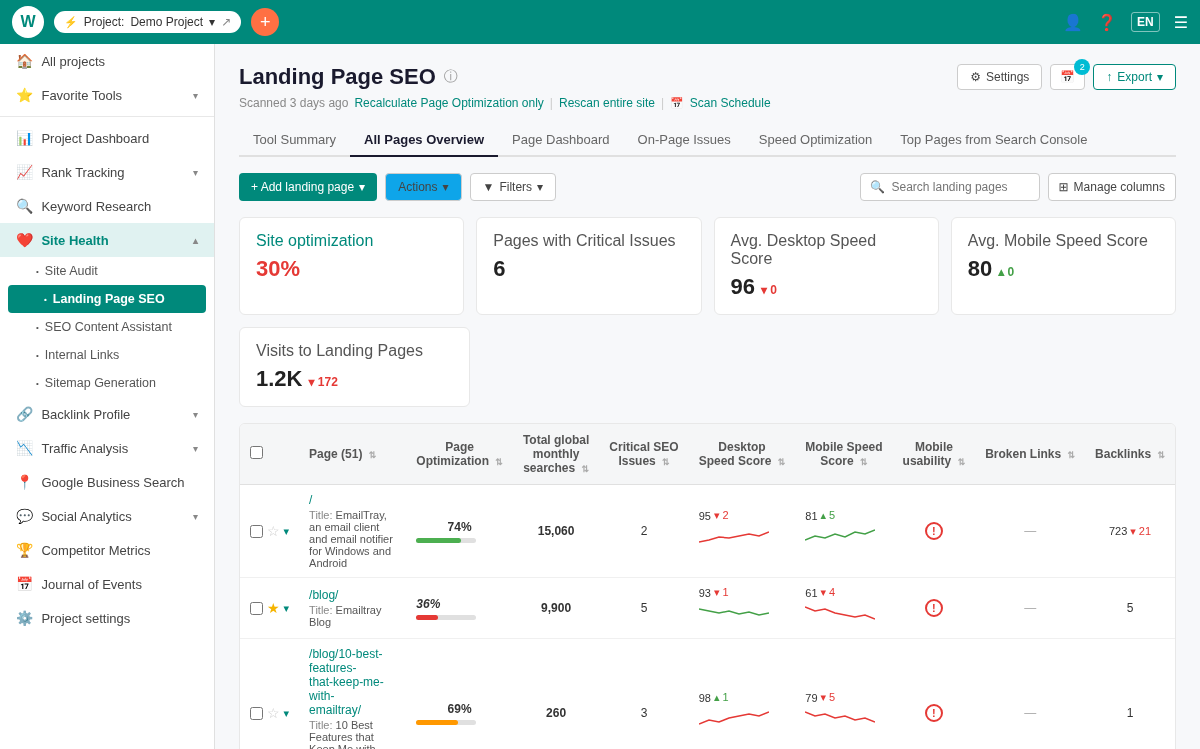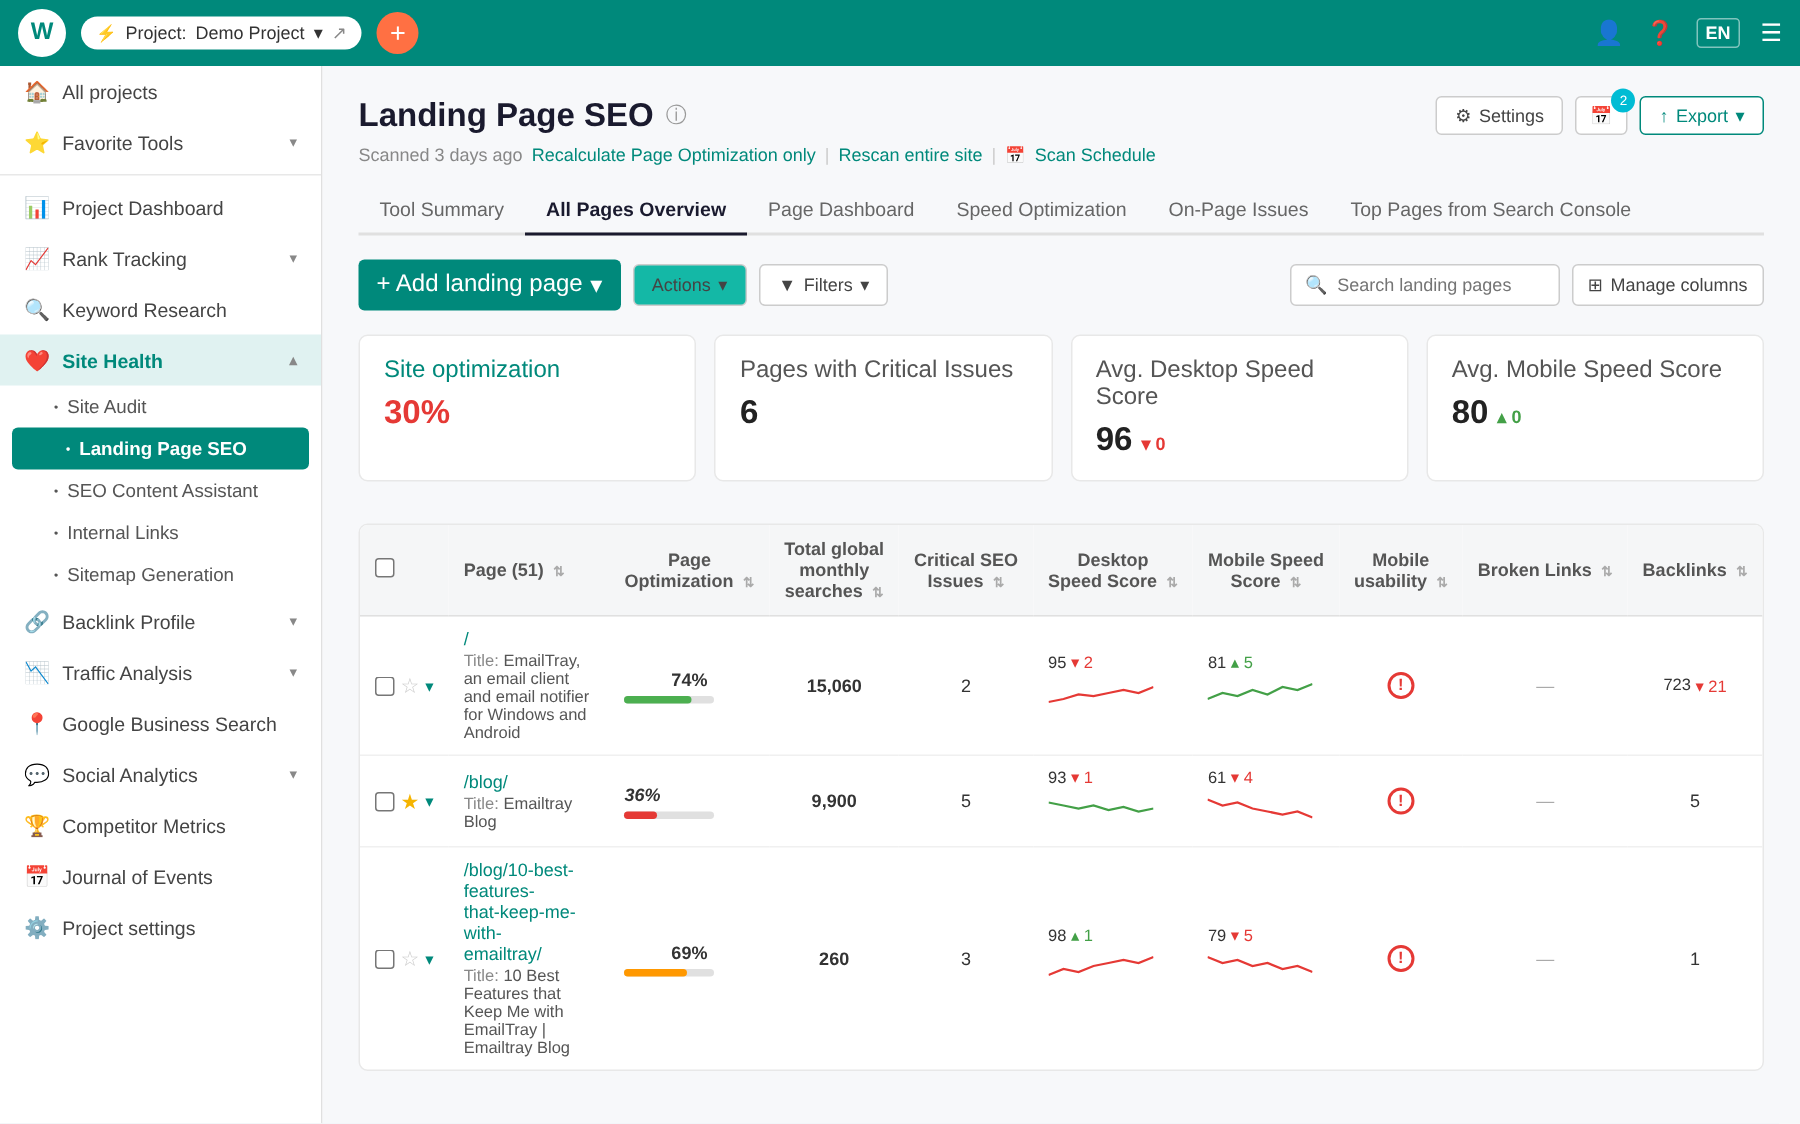--- a/index.html
+++ b/index.html
@@ -53,22 +53,22 @@
     .scan-info .sep { color: #ccc; }
     .scan-info .cal-icon { color: #00897b; font-size: 11px; }
 
     
     .tabs { display: flex; border-bottom: 2px solid #e0e0e0; margin-bottom: 16px; gap: 0; }
     .tab { padding: 8px 14px; font-size: 13px; color: #666; cursor: pointer; border-bottom: 2px solid transparent; margin-bottom: -2px; white-space: nowrap; }
     .tab.active { color: #1a1a2e; font-weight: 600; border-bottom: 2px solid #1a1a2e; }
 
     
     .toolbar { display: flex; align-items: center; gap: 8px; margin-bottom: 16px; }
-    .btn-add { background: #00897b; color: white; border: none; border-radius: 4px; padding: 7px 12px; font-size: 16px; cursor: pointer; display: flex; align-items: center; gap: 5px; }
-    .btn-actions { border: 1px solid #ccc; background: #14b8a6; border-radius: 4px; padding: 6px 12px; font-size: 12px; cursor: pointer; display: flex; align-items: center; gap: 5px; color: #444; }
+    .btn-add { background: #00897b; color: white; border: none; border-radius: 4px; padding: 7px 12px; font-size: 12px; cursor: pointer; display: flex; align-items: center; gap: 5px; }
+    .btn-actions { border: 1px solid #ccc; background: #0ea5e9; border-radius: 4px; padding: 6px 12px; font-size: 12px; cursor: pointer; display: flex; align-items: center; gap: 5px; color: #444; }
     .btn-filters { border: 1px solid #ccc; background: white; border-radius: 4px; padding: 6px 12px; font-size: 12px; cursor: pointer; display: flex; align-items: center; gap: 5px; color: #444; }
     .toolbar-spacer { flex: 1; }
     .search-box { border: 1px solid #ccc; border-radius: 4px; padding: 6px 10px; font-size: 12px; width: 180px; background: white; display: flex; align-items: center; gap: 6px; color: #aaa; }
     .search-box input { border: none; outline: none; font-size: 12px; color: #444; width: 130px; background: transparent; }
     .btn-manage-cols { border: 1px solid #ccc; background: white; border-radius: 4px; padding: 6px 10px; font-size: 12px; cursor: pointer; display: flex; align-items: center; gap: 5px; color: #444; }
 
     
     .stats-grid { display: grid; grid-template-columns: repeat(4, 1fr); gap: 12px; margin-bottom: 12px; }
     .stat-card { background: white; border-radius: 6px; padding: 14px 16px; border: 1px solid #e8e8e8; }
     .stat-card .sc-label { font-size: 16px; color: #555; margin-bottom: 6px; }
@@ -261,22 +261,22 @@
         <a>Rescan entire site</a>
         <span class="sep">|</span>
         <span class="cal-icon">📅</span>
         <a>Scan Schedule</a>
       </div>
 
       <div class="tabs">
         <div class="tab">Tool Summary</div>
         <div class="tab active">All Pages Overview</div>
         <div class="tab">Page Dashboard</div>
+        <div class="tab">On-Page Issues</div>
         <div class="tab">Speed Optimization</div>
-        <div class="tab">On-Page Issues</div>
         <div class="tab">Top Pages from Search Console</div>
       </div>
 
       <div class="toolbar">
         <button class="btn-add">
           <span>+ Add landing page</span>
           <span>▾</span>
         </button>
         <button class="btn-actions">
           <span>Actions</span>
@@ -316,20 +316,27 @@
         </div>
         <div class="stat-card">
           <div class="sc-label">Avg. Mobile Speed Score</div>
           <div class="sc-value" style="gap:6px;">
             80
             <span class="sc-delta green">▴ 0</span>
           </div>
         </div>
       </div>
       <div style="display:grid;grid-template-columns:1fr 3fr;gap:12px;margin-bottom:16px;">
+        <div class="stat-card">
+          <div class="sc-label">Visits to Landing Pages</div>
+          <div class="sc-value" style="gap:6px;">
+            1.2K
+            <span class="sc-delta red">▾ 172</span>
+          </div>
+        </div>
         <div style="background:transparent;"></div>
       </div>
 
       <div class="table-wrapper">
         <table class="data-table">
           <thead>
             <tr>
               <th class="check-cell">
                 <input type="checkbox" style="">
               </th>

